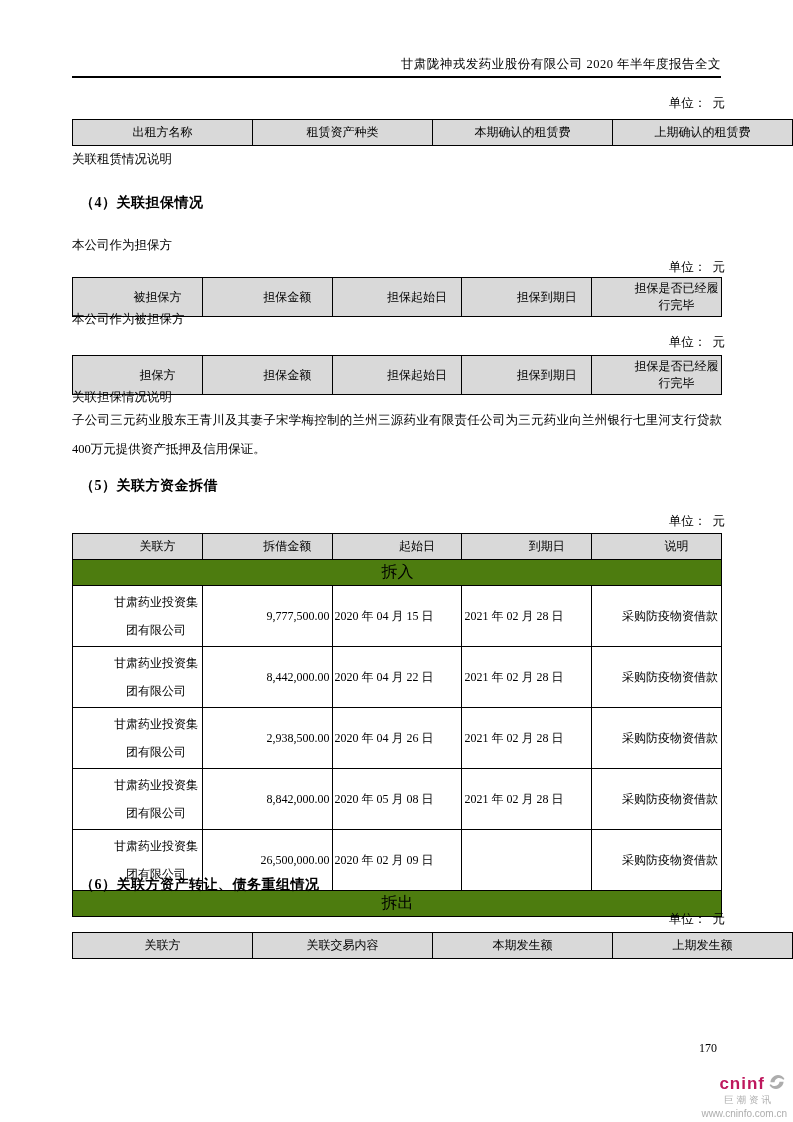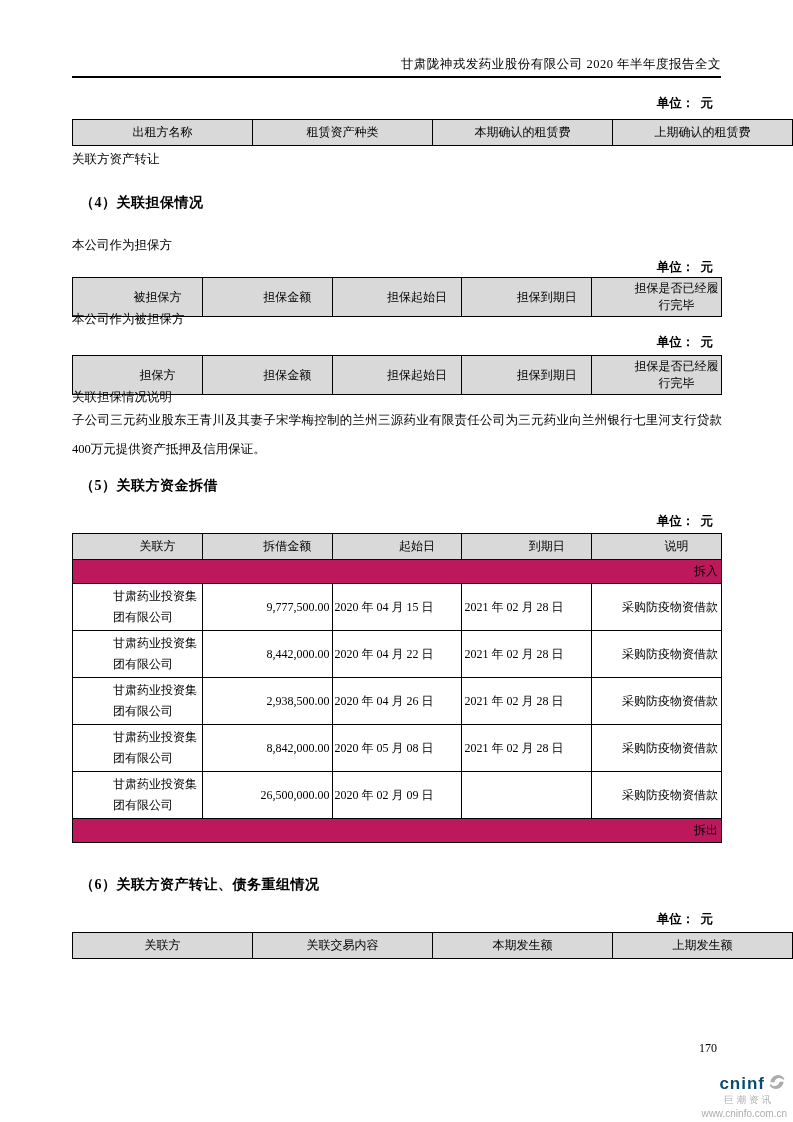--- a/index.html
+++ b/index.html
@@ -11,51 +11,51 @@
     background:#ffffff;
     font-family:"Liberation Serif","DejaVu Serif",serif;
     color:#000;
     overflow:hidden;
   }
   .abs { position:absolute; }
 
   .doc-header-title { top:56px; right:72px; font-size:12.5px; letter-spacing:0.5px; }
   .header-rule { top:76px; left:72px; width:649px; height:2px; background:#000; }
 
-  .unit-label { right:80px; font-size:12.5px; text-align:center; white-space:pre;font-weight:bold; }
+  .unit-label { right:68px; font-size:12.5px; text-align:center; white-space:pre; }
 
   .body-label { left:72px; font-size:12.5px; }
   .section-heading { left:80px; font-size:14px; font-weight:bold; letter-spacing:0.5px; }
 
   .note-text {
     left:72px; width:650px;
     font-size:12.5px; line-height:29px;
     text-align:justify;
   }
 
   table { border-collapse:collapse; table-layout:fixed; width:649px; left:72px; }
   td, th { border:1.5px solid #000; font-size:12px; font-weight:normal; overflow:hidden; }
   th { background:#d9d9d9; text-align:center; height:26px; padding:2px 1px; }
   td { background:#fff; padding:2px 3px; vertical-align:middle; }
 
   .col4 th { width:180px; }
   .col5 th { width:129.8px;padding-left:41px; }
 
-  .group-row td { background:#be185d; text-align:right; height:24px; padding-left:4px; font-size:12px; }
+  .group-row td { background:#4d7c0f; text-align:center; height:24px; padding-left:4px; font-size:16px; }
   .data-row td { height:46px; }
-  .cell-party { text-align:left; line-height:21px;padding-left:40px; }
+  .cell-party { text-align:center; line-height:28px;padding-left:40px; }
   .cell-amount { text-align:right; padding-right:2px; }
   .cell-date { text-align:left; padding-left:2px; white-space:nowrap; }
   .cell-note { text-align:right; padding-left:4px; }
 
   .page-number { top:1041px; right:76px; font-size:12px; }
 
   .logo { top:1072px; right:6px; width:130px; text-align:right; color:#adadad; }
   .logo-row { display:flex; justify-content:flex-end; align-items:center; gap:2px; }
-  .logo-word { font-family:"Liberation Sans","DejaVu Sans",sans-serif; font-weight:bold; font-size:17px; letter-spacing:1px; color:#0c4a6e; }
+  .logo-word { font-family:"Liberation Sans","DejaVu Sans",sans-serif; font-weight:bold; font-size:17px; letter-spacing:1px; color:#be185d; }
   .logo-cn { font-size:9.5px; letter-spacing:3px; margin-right:13px; margin-top:-2px; }
   .logo-url { font-family:"Liberation Sans","DejaVu Sans",sans-serif; font-size:10px; margin-top:1px; }
 </style>
 </head>
 <body>
 
 <div class="page">
 
   <div class="abs doc-header-title">甘肃陇神戎发药业股份有限公司 2020 年半年度报告全文</div>
   <div class="abs header-rule"></div>
@@ -66,21 +66,21 @@
     <tbody>
         <tr>
       <th>出租方名称</th>
       <th>租赁资产种类</th>
       <th>本期确认的租赁费</th>
       <th>上期确认的租赁费</th>
     </tr>
   </tbody>
     </table>
 
-  <div class="abs body-label" style="top:151px;">关联方资产转让</div>
+  <div class="abs body-label" style="top:151px;">关联租赁情况说明</div>
 
   <div class="abs section-heading" style="top:194px;">（4）关联担保情况</div>
 
   <div class="abs body-label" style="top:237px;">本公司作为担保方</div>
   <div class="abs unit-label" style="top:259px;">单位：  元</div>
 
   <table class="abs col5" style="top:277px;">
     <tbody>
         <tr>
       <th>被担保方</th>

